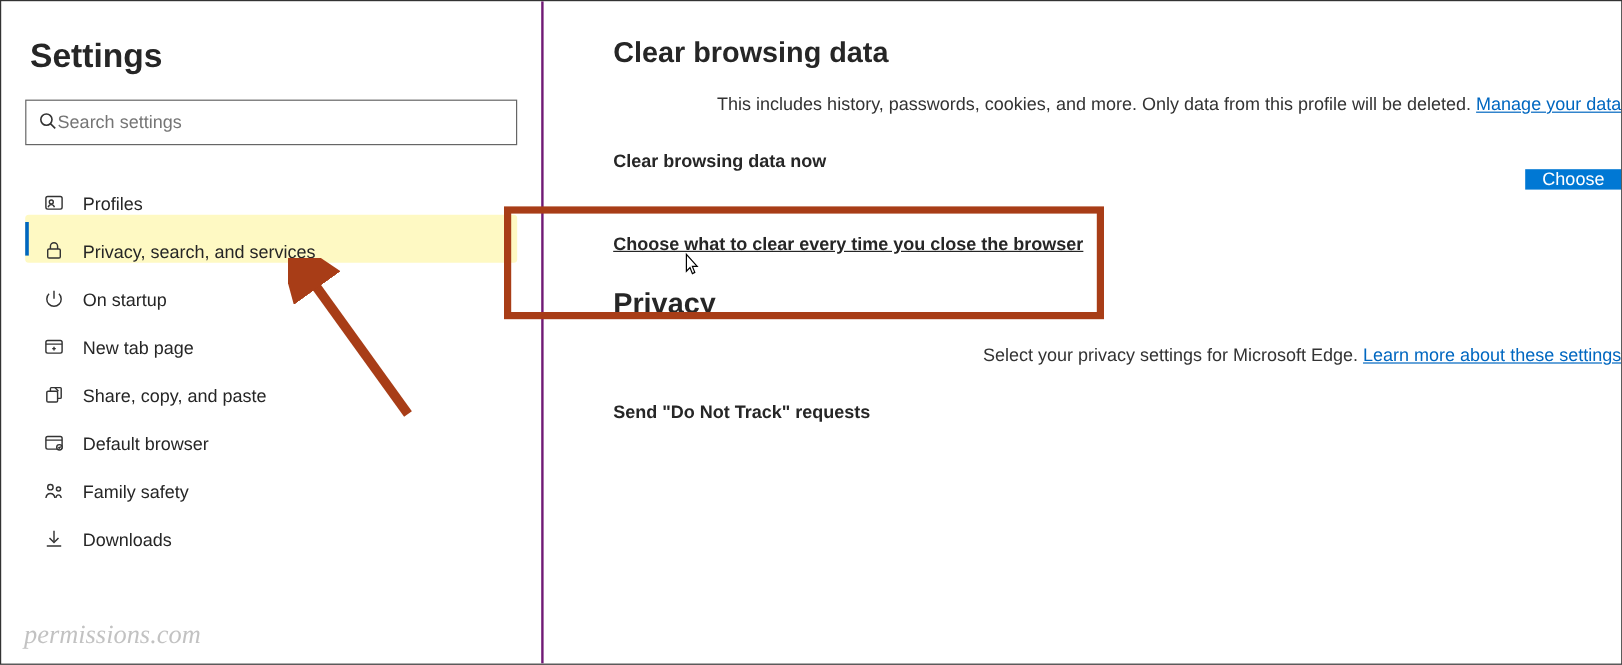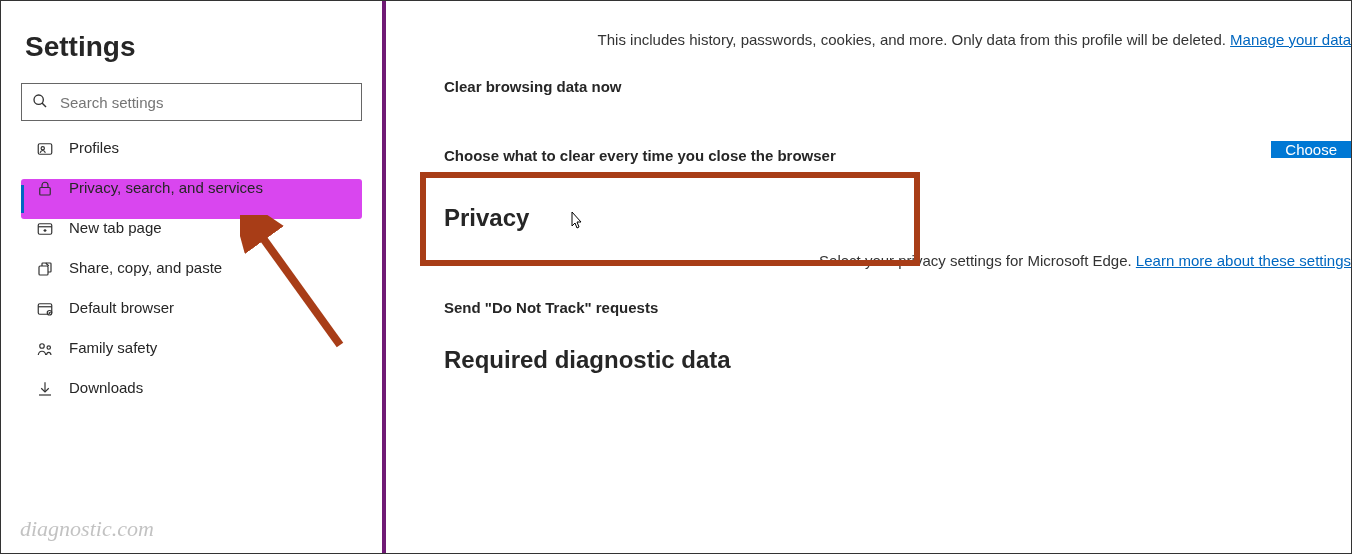--- a/index.html
+++ b/index.html
@@ -9,23 +9,23 @@
     color: #262626;
     background: #fff;
     width: 1352px;
     height: 554px;
     overflow: hidden;
     border: 1px solid #333;
   }
   .layout { display: flex; height: 100%; }
   
   .sidebar {
-    width: 385px;
+    width: 452px;
     padding: 30px 20px 0 20px;
-    border-right: 4px solid #701a75;
+    border-right: 2px solid #701a75;
     position: relative;
   }
   .sidebar h1 {
     font-size: 28px;
     font-weight: 600;
     margin-bottom: 20px;
     margin-left: 4px;
   }
   .search-wrap {
     display: flex;
@@ -33,43 +33,42 @@
     border: 1px solid #666;
     height: 38px;
     padding: 0 10px;
     margin-bottom: 18px;
   }
   .search-wrap svg { flex: 0 0 auto; }
   .search-wrap input {
     border: none;
     outline: none;
     font-size: 15px;
-    margin-left: 12px;
     width: 100%;
     color: #555;
   }
   .nav { list-style: none; }
   .nav li {
     display: flex;
-    align-items: flex-start;
+    align-items: flex-end;
     height: 40px;
     padding: 0 10px 0 14px;
     border-radius: 3px;
     cursor: pointer;
     font-size: 15px;
     position: relative;
   }
   .nav li .icon {
     width: 20px; height: 20px;
     display: flex; align-items: center; justify-content: center;
     margin-right: 14px;
     color: #333;
   }
   .nav li.active {
-    background: #d946ef;
+    background: #fef9c3;
   }
   .nav li.active::before {
     content: "";
     position: absolute;
     left: 0; top: 6px; bottom: 6px;
     width: 3px;
     background: #0067c0;
   }
   
   .main {
@@ -133,20 +132,21 @@
     left: 20px;
     bottom: 12px;
     font-size: 22px;
     color: rgba(120,120,120,0.45);
     font-family: Georgia, serif;
     font-style: italic;
     pointer-events: none;
   }
   .clear-row-highlighted {
     padding: 22px 0 28px 0;
+    text-decoration: underline;
   }
 </style>
 </head>
 <body>
 
 <div class="layout">
 
   <aside class="sidebar">
     <h1>Settings</h1>
     <div class="search-wrap">
@@ -174,20 +174,29 @@
           <svg width="18" height="18" viewBox="0 0 24 24" fill="none" stroke="#333" stroke-width="1.6">
               <rect x="5" y="10" width="14" height="10" rx="1.5"></rect>
               <path d="M8 10V7a4 4 0 0 1 8 0v3"></path>
             </svg>
         </span>
         <span>Privacy, search, and services</span>
       </li>
       <li>
         <span class="icon">
           <svg width="18" height="18" viewBox="0 0 24 24" fill="none" stroke="#333" stroke-width="1.6">
+              <path d="M12 3v9"></path>
+              <path d="M6.5 6.5a8 8 0 1 0 11 0"></path>
+            </svg>
+        </span>
+        <span>On startup</span>
+      </li>
+      <li>
+        <span class="icon">
+          <svg width="18" height="18" viewBox="0 0 24 24" fill="none" stroke="#333" stroke-width="1.6">
               <rect x="3" y="5" width="18" height="14" rx="2"></rect>
               <line x1="3" y1="9" x2="21" y2="9"></line>
               <line x1="12" y1="12" x2="12" y2="16"></line>
               <line x1="10" y1="14" x2="14" y2="14"></line>
             </svg>
         </span>
         <span>New tab page</span>
       </li>
       <li>
         <span class="icon">
@@ -228,45 +237,45 @@
               <path d="M7 11l5 5 5-5"></path>
               <path d="M4 20h16"></path>
             </svg>
         </span>
         <span>Downloads</span>
       </li>
     </ul>
   </aside>
 
   <main class="main">
+    <h2>Clear browsing data</h2>
     <p class="desc">
       <span>This includes history, passwords, cookies, and more. Only data from this profile will be deleted. </span><a>Manage your data</a>
     </p>
     <div class="row-label">Clear browsing data now</div>
     <div class="clear-row-highlighted">
       <div class="row-label" style="margin-bottom:0">Choose what to clear every time you close the browser</div>
     </div>
 
-    <h2 style="margin-top:12px">Privacy</h2>
+    <h2 style="">Privacy</h2>
     <p class="desc">
       <span>Select your privacy settings for Microsoft Edge. </span><a class="link">Learn more about these settings</a>
     </p>
     <div class="row-label">Send "Do Not Track" requests</div>
 
-    <h2 style="margin-top:24px">Required diagnostic data</h2>
 
     <button class="choose-btn">Choose</button>
   </main>
 </div>
 
 <div class="highlight-box"></div>
 <svg class="arrow" width="120" height="140">
   <defs>
     <marker id="ah" markerWidth="10" markerHeight="10" refX="2" refY="3" orient="auto">
       <path d="M0,0 L0,6 L8,3 z" fill="#a83d17"></path>
     </marker>
   </defs>
   <line x1="100" y1="130" x2="15" y2="12" stroke="#a83d17" stroke-width="8" marker-end="url(#ah)"></line>
 </svg>
 <svg class="cursor" width="18" height="22">
   <path d="M4 2 L4 16 L7 13 L9 18 L11 17 L9 12 L13 12 Z" fill="#fff" stroke="#000" stroke-width="1"></path>
 </svg>
-<div class="watermark">diagnostic.com</div>
+<div class="watermark">permissions.com</div>
 
 </body></html>

